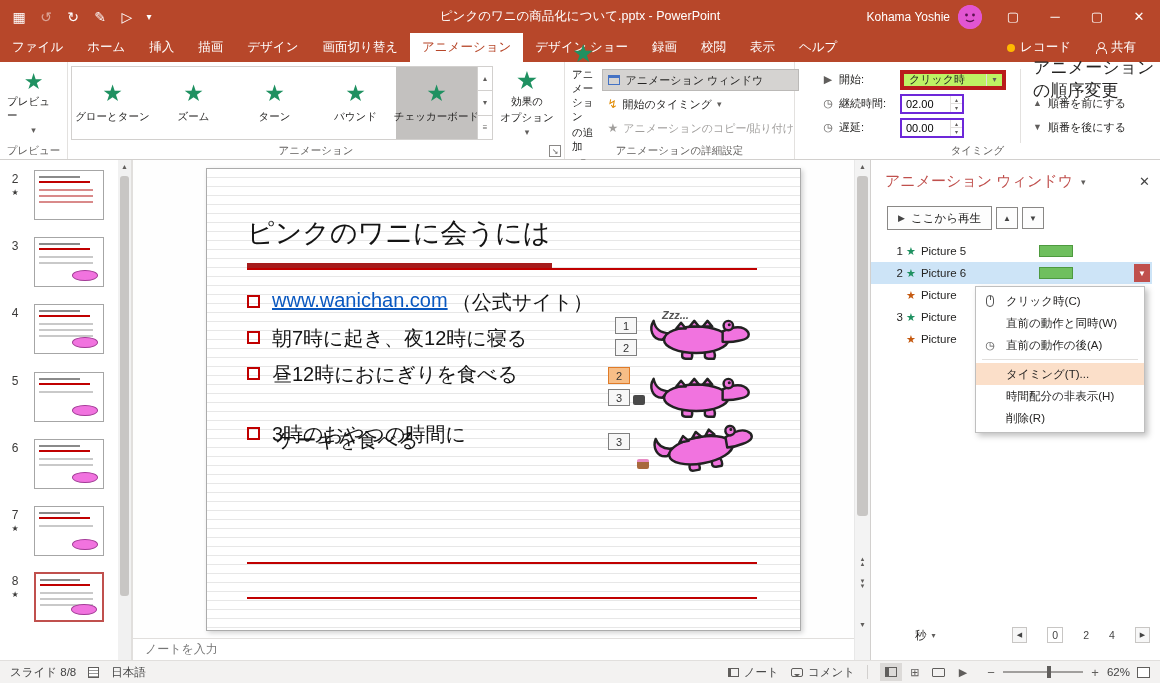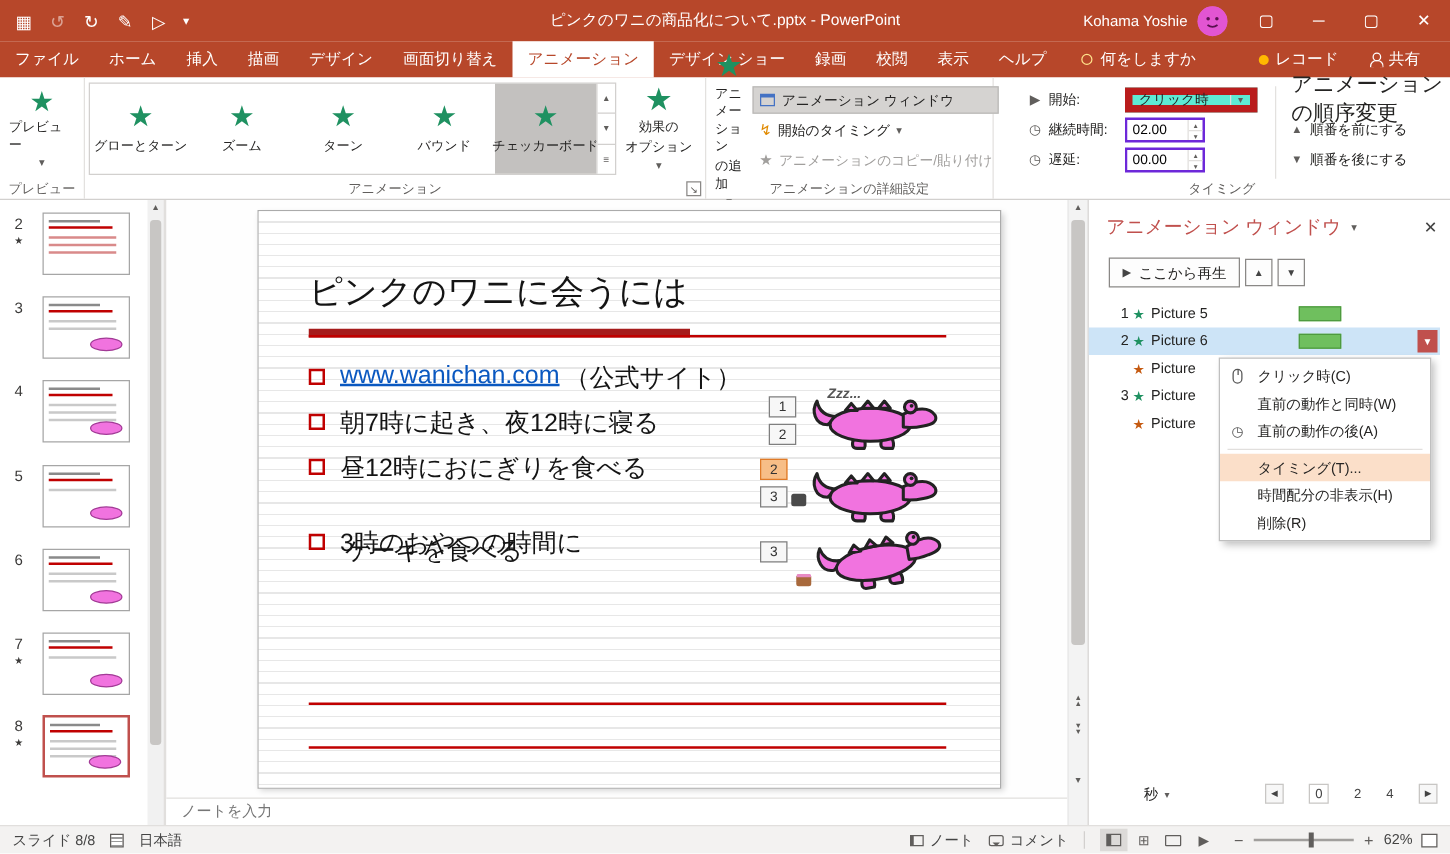--- a/index.html
+++ b/index.html
@@ -60,21 +60,21 @@
   .rowbtn.disabled { color:#A19F9D; }
   .win-ico { width:12px; height:10px; border:1.2px solid #4472C4; border-top-width:3px; display:inline-block; }
   .bolt { color:#E08A00; font-size:12px; }
   .gray-star { color:#A19F9D; font-size:12px; }
   .g-timing { flex:1; border-right:none; }
   .timing-row { display:flex; height:78px; padding-top:4px; }
   .t-left { display:flex; flex-direction:column; gap:3px; padding-left:24px; }
   .t-line { display:flex; align-items:center; gap:5px; height:21px; font-size:11px; }
   .t-ico { color:#605E5C; font-size:11px; width:12px; text-align:center; }
   .t-label { width:56px; white-space:nowrap; }
-  .combo { width:106px; height:20px; border:6px solid #b91c1c; background:#5eead4; display:flex; align-items:center; font-size:11px; padding-left:5px; }
+  .combo { width:106px; height:20px; border:4px solid #b91c1c; background:#bef264; display:flex; align-items:center; font-size:11px; padding-left:5px; }
   .combo-arrow { margin-left:auto; width:16px; border-left:1px solid #E1DFDD; text-align:center; font-size:8px; color:#605E5C; align-self:stretch; display:flex; align-items:center; justify-content:center; }
   .numbox { width:64px; height:20px; border:2px solid #6d28d9; display:flex; }
   .numbox input { width:48px; border:none; outline:none; font-size:11px; padding-left:4px; font-family:"Liberation Sans",sans-serif; }
   .spin { width:14px; border-left:1px solid #E1DFDD; display:flex; flex-direction:column; }
   .spin span { flex:1; font-size:6px; color:#605E5C; display:flex; align-items:center; justify-content:center; border-bottom:1px solid #E1DFDD; }
   .spin span:last-child { border-bottom:none; }
   .t-right { margin-left:14px; padding-left:12px; border-left:1px solid #E3E1DF; display:flex; flex-direction:column; gap:4px; }
   .t-reorder { font-size:17px; height:20px; display:flex; align-items:center; }
   .t-move { display:flex; align-items:center; gap:6px; font-size:11px; height:20px; }
   .t-move .tri { font-size:9px; color:#605E5C; }
@@ -223,24 +223,20 @@
     <div class="tab">挿入</div>
     <div class="tab">描画</div>
     <div class="tab">デザイン</div>
     <div class="tab">画面切り替え</div>
     <div class="tab active">アニメーション</div>
     <div class="tab">デザイン ショー</div>
     <div class="tab">録画</div>
     <div class="tab">校閲</div>
     <div class="tab">表示</div>
     <div class="tab">ヘルプ</div>
-    <div class="tellme">
-      <span class="bulb"></span>
-      <span>何をしますか</span>
-    </div>
     <div class="tabright">
       <div class="record">
         <span class="recdot"></span>
         <span>レコード</span>
       </div>
       <div class="share">
         <span class="person"></span>
         <span>共有</span>
       </div>
     </div>

